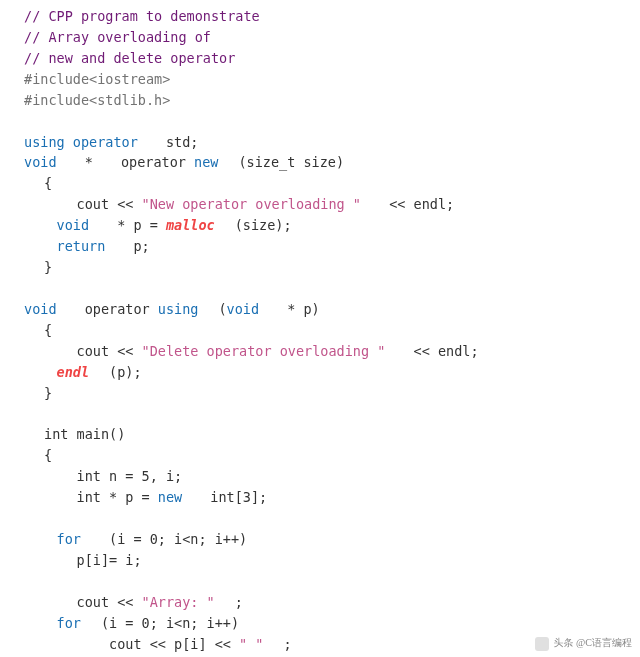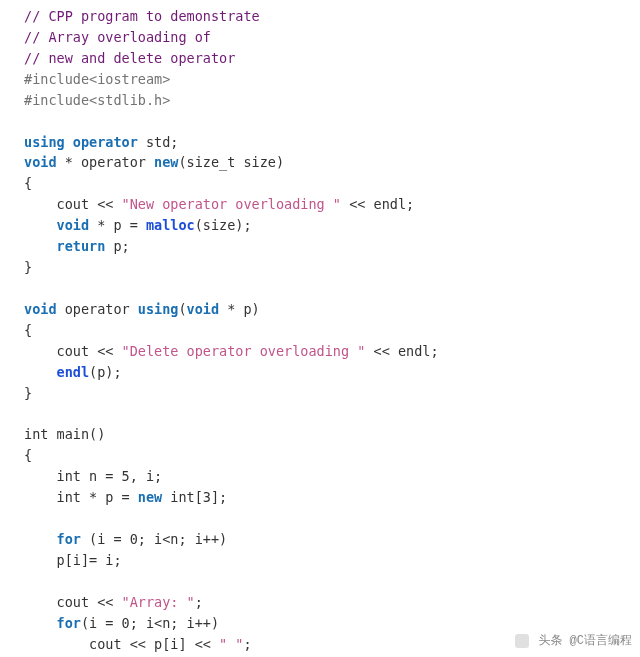--- a/index.html
+++ b/index.html
@@ -14,30 +14,30 @@
     position: relative;
     overflow: hidden;
   }
   pre {
     margin: 0;
     padding: 6px 0 0 24px;
     white-space: pre;
   }
   .c-comment { color: #701a75; }
   .c-preproc { color: #737373; }
-  .c-keyword { color: #1a6fb3; font-weight: bold; }
-  .c-func    { color: #1d4ed8; font-weight: bold; }
+  .c-keyword { color: #1a6fb3; font-weight: normal; }
+  .c-func    { color: #ef4444; font-weight: bold; font-style: italic; }
   .c-string  { color: #c1558b; }
-  .c-plain   { color: #333333; }
+  .c-plain   { color: #333333; margin-left: 20px; }
   .watermark {
     position: absolute;
     right: 8px;
     bottom: 6px;
-    font-family: Liberation Mono, monospace;
-    font-size: 12px;
+    font-family: Liberation Serif, serif;
+    font-size: 10px;
     color: #888888;
   }
   .wm-icon {
     display: inline-block;
     width: 14px;
     height: 14px;
     border-radius: 3px;
     background: #e0e0e0;
     vertical-align: middle;
     margin-right: 2px;

